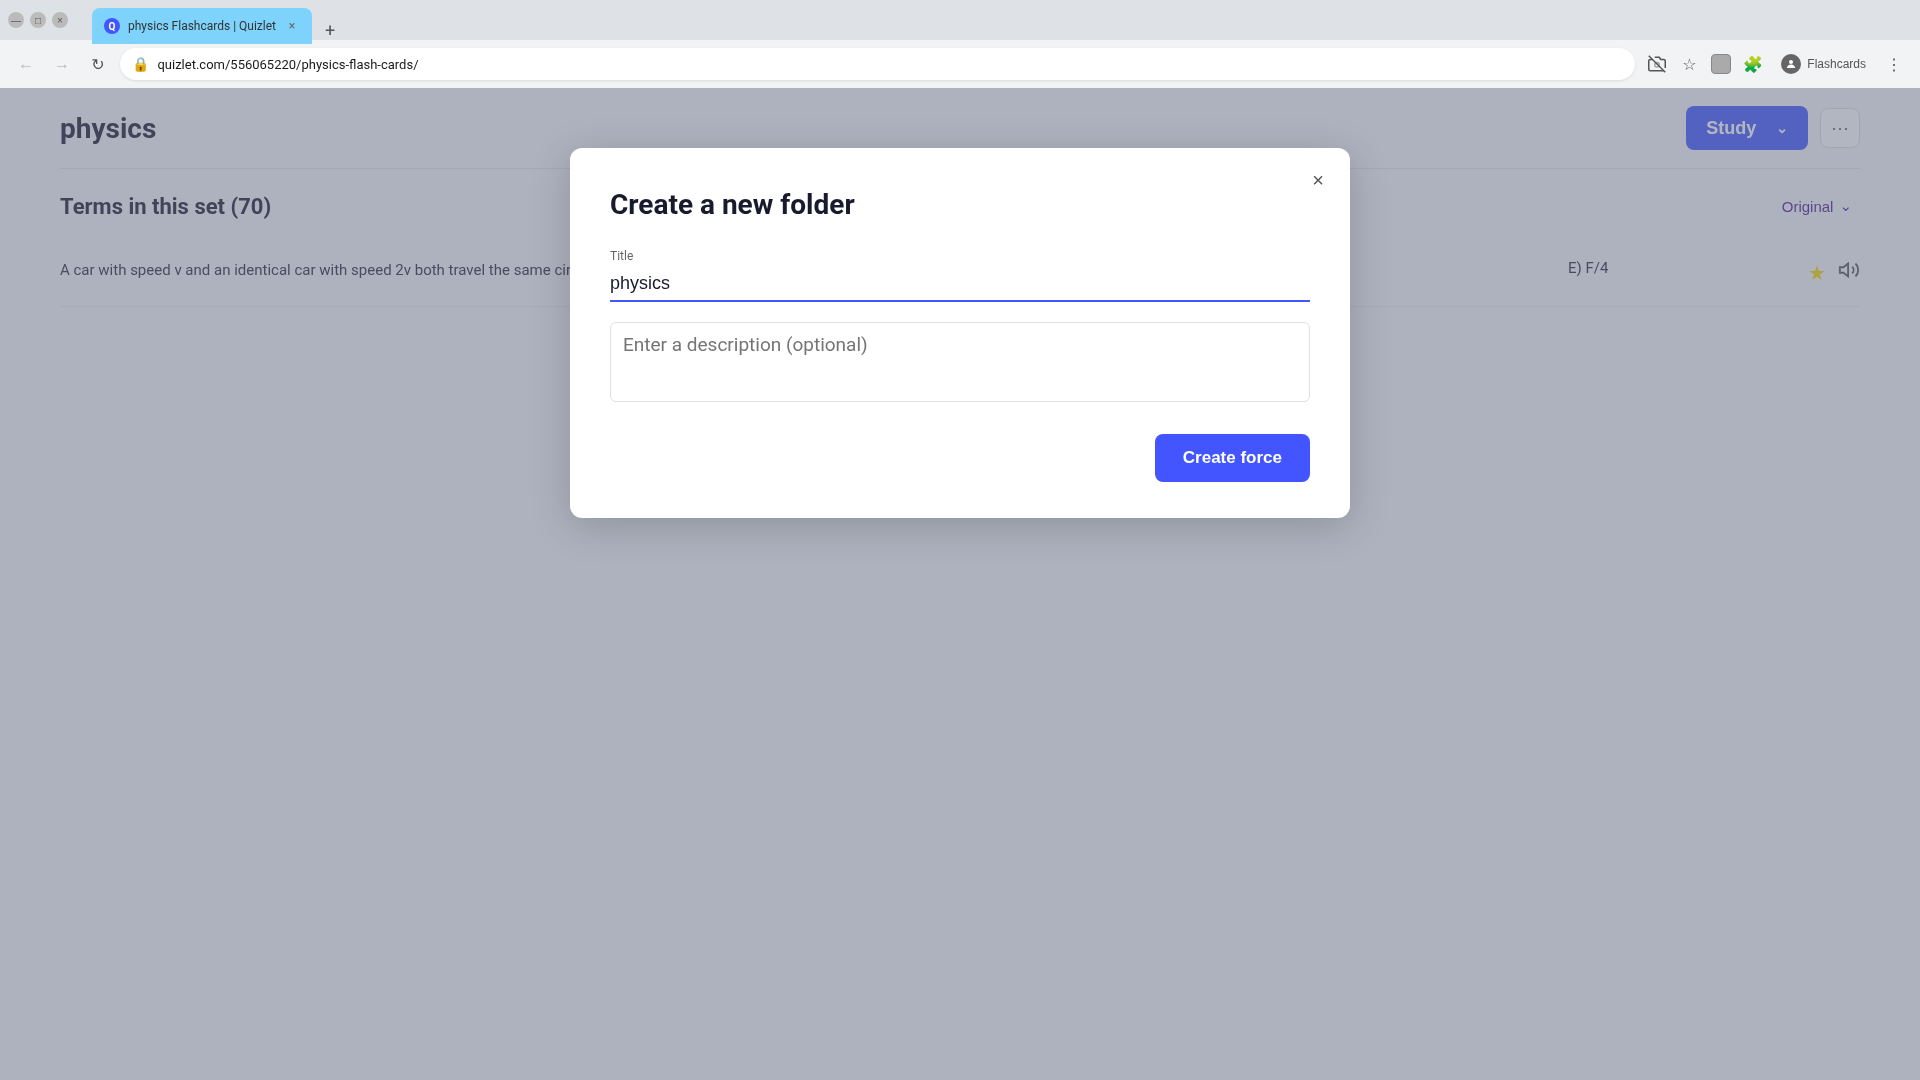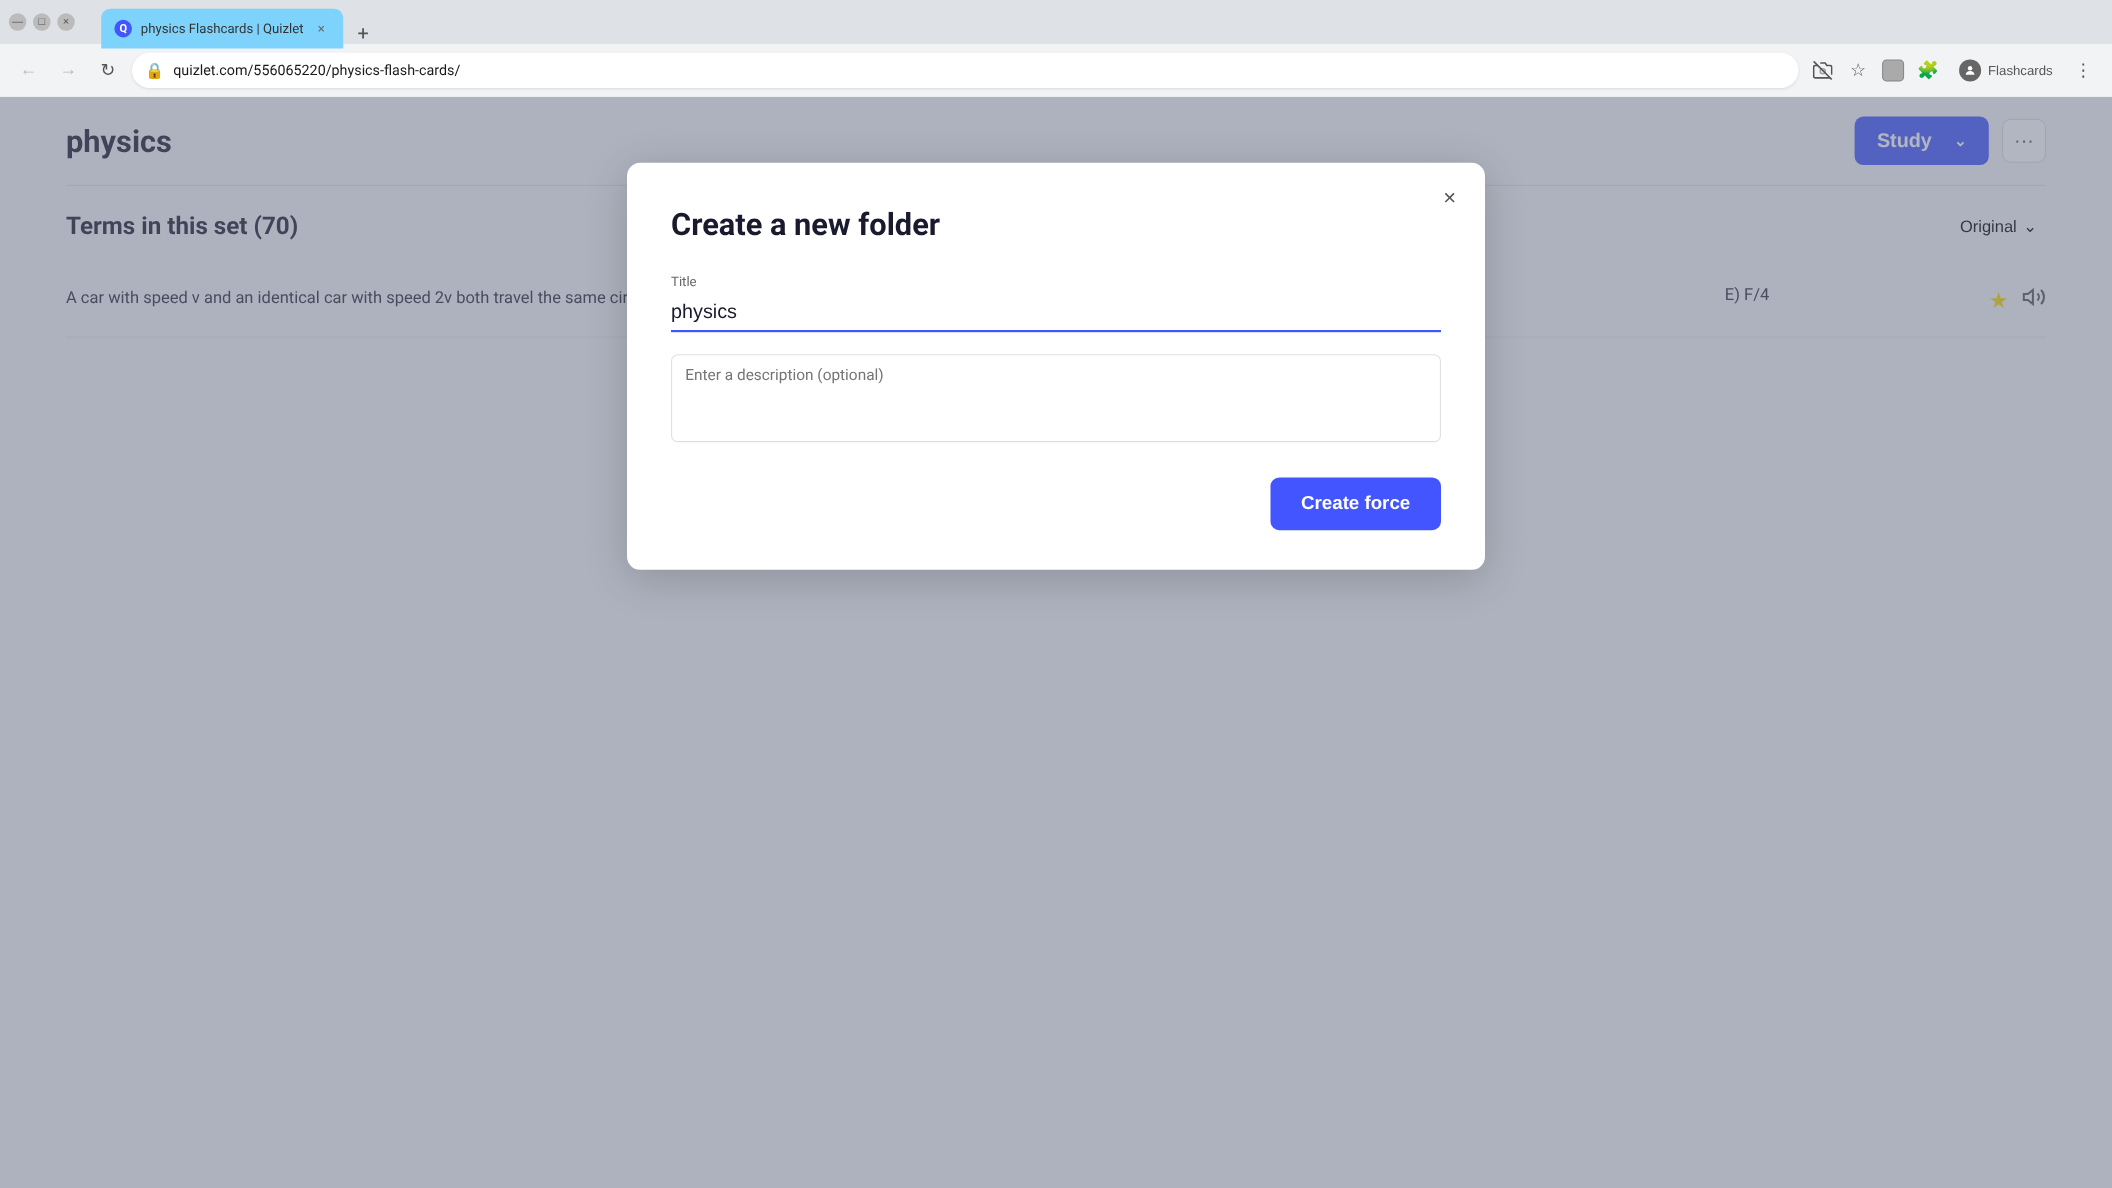--- a/index.html
+++ b/index.html
@@ -291,21 +291,21 @@
       font-size: 18px;
       color: #1a1a2e;
       outline: none;
       background: transparent;
     }
     .field-textarea {
       width: 100%;
       border: 1px solid #e0e0e0;
       border-radius: 6px;
       padding: 10px 12px;
-      font-size: 14px;
+      font-size: 19px;
       color: #888;
       outline: none;
       resize: none;
       height: 80px;
       background: transparent;
       font-family: inherit;
     }
     .modal-footer {
       display: flex;
       justify-content: flex-end;
@@ -344,21 +344,21 @@
     .terms-title {
       font-size: 22px;
       font-weight: 700;
       color: #1a1a2e;
     }
     .original-dropdown {
       display: flex;
       align-items: center;
       gap: 6px;
       font-size: 15px;
-      color: #000000;
+      color: #4c1d95;
       cursor: pointer;
       background: none;
       border: none;
       padding: 4px 8px;
       border-radius: 6px;
     }
 
     .term-card {
       display: flex;
       align-items: flex-start;

